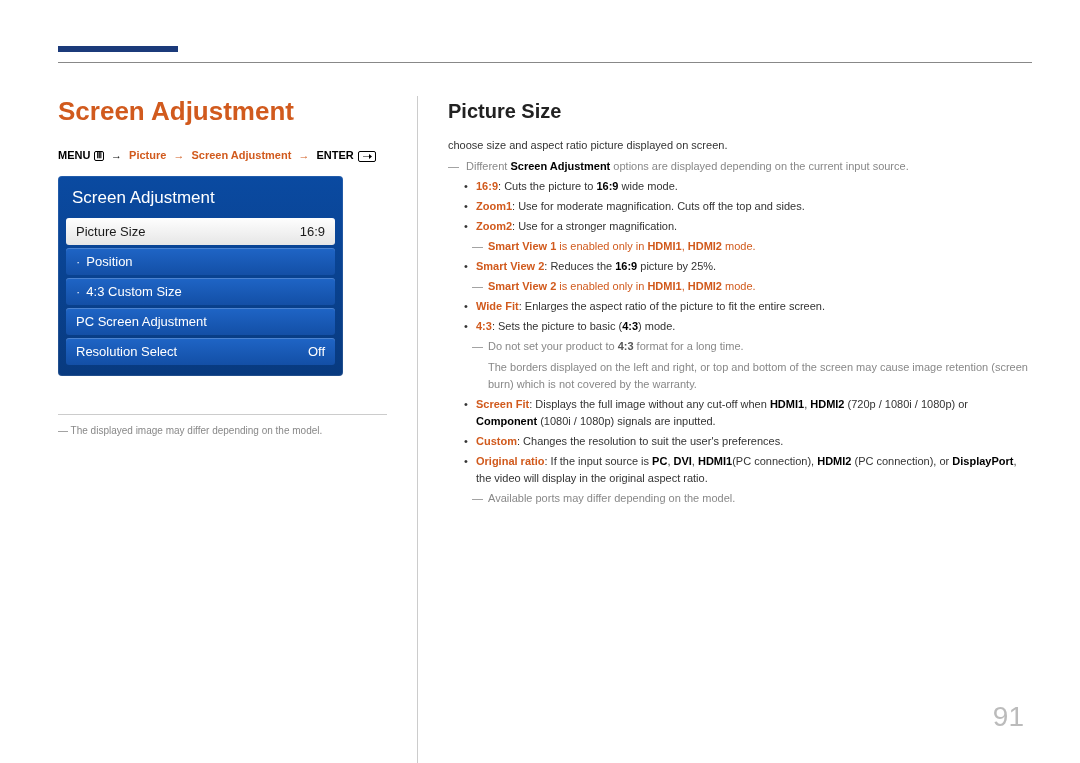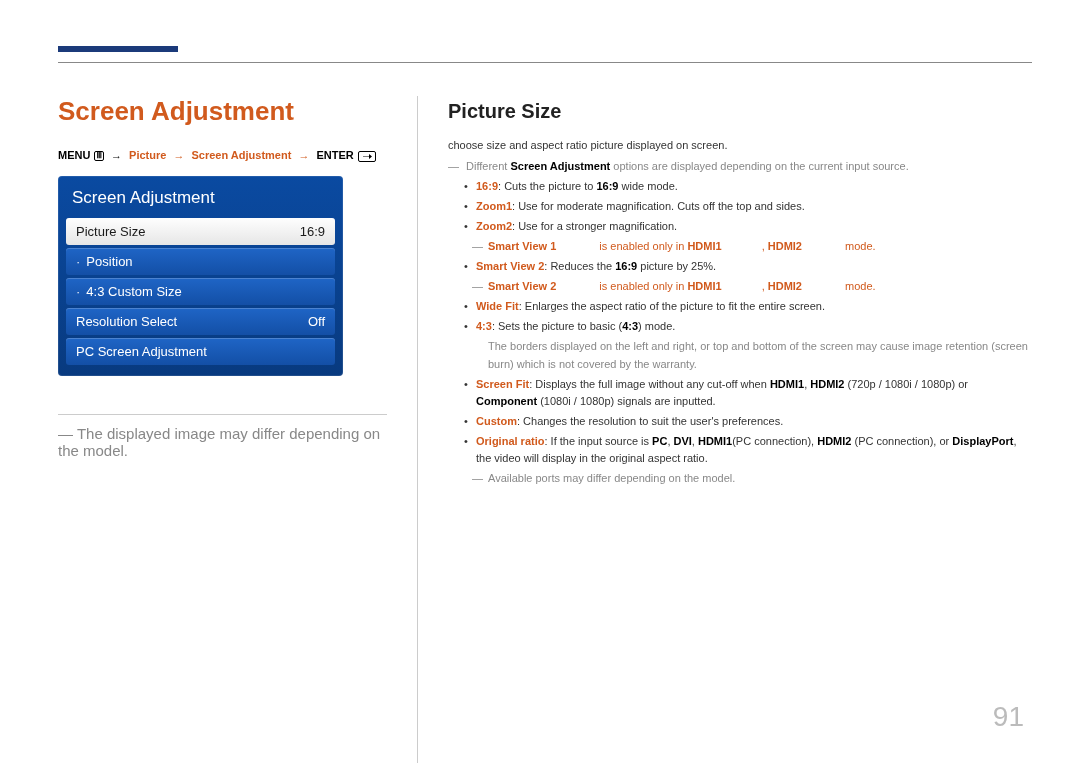--- a/index.html
+++ b/index.html
@@ -108,42 +108,42 @@
     opacity: 0.9;
   }
   .osd-row .label { flex: 1; }
   .osd-row .val { }
   .left-divider {
     border-top: 1px solid #ccc;
     margin-top: 38px;
     margin-bottom: 10px;
   }
   .footnote {
-    font-size: 15px;
+    font-size: 10px;
     color: #888;
   }
   .footnote::before { content: "― "; }
   
   .body-text {
     font-size: 11px;
     line-height: 1.55;
     color: #333;
   }
   .body-text p { margin-bottom: 4px; }
   .body-text ul { list-style: none; margin-left: 0; }
   .body-text li.dash { padding-left: 18px; position: relative; margin-bottom: 3px; }
   .body-text li.dash::before { content: "―"; position: absolute; left: 0; top:0; color:#888;}
   .body-text li.bullet { padding-left: 28px; position: relative; margin-bottom: 3px; }
   .body-text li.bullet::before { content: "•"; position: absolute; left: 16px; top:0; color:#333;}
   .body-text li.subdash { padding-left: 40px; position: relative; margin-bottom: 3px; color:#888; }
   .body-text li.subdash::before { content: "―"; position: absolute; left: 24px; top:0; }
   .body-text li.subplain { padding-left: 40px; margin-bottom: 3px; color:#888; }
   .b { font-weight: bold; color:#000; }
   .ob { font-weight: bold; color:#d15a1d; }
-  .o { color:#d15a1d;margin-left:40px; }
+  .o { color:#d15a1d; }
   .gray { color:#888; }
   .page-num {
     position: absolute;
     right: 56px;
     bottom: 30px;
     font-size: 28px;
     color: #bbb;
     font-weight: 300;
   }
 </style>
@@ -179,25 +179,25 @@
         <span class="label">Picture Size</span>
         <span class="val">16:9</span>
       </div>
       <div class="osd-row dotted">
         <span class="label">Position</span>
       </div>
       <div class="osd-row dotted">
         <span class="label">4:3 Custom Size</span>
       </div>
       <div class="osd-row">
+        <span class="label">PC Screen Adjustment</span>
+      </div>
+      <div class="osd-row">
         <span class="label">Resolution Select</span>
         <span class="val">Off</span>
-      </div>
-      <div class="osd-row">
-        <span class="label">PC Screen Adjustment</span>
       </div>
     </div>
 
     <div class="left-divider"></div>
     <div class="footnote">The displayed image may differ depending on the model.</div>
   </div>
 
   <div class="col-right body-text">
     <div class="h2">Picture Size</div>
     <p>choose size and aspect ratio picture displayed on screen.</p>
@@ -223,20 +223,23 @@
       </li>
       <li class="subdash">
         <span class="ob">Smart View 2</span><span class="o"> is enabled only in </span><span class="ob">HDMI1</span><span class="o">, </span><span class="ob">HDMI2</span><span class="o"> mode.</span>
       </li>
       <li class="bullet">
         <span class="ob">Wide Fit</span><span>: Enlarges the aspect ratio of the picture to fit the entire screen.</span>
       </li>
       <li class="bullet">
         <span class="ob">4:3</span><span>: Sets the picture to basic (</span><span class="b">4:3</span><span>) mode.</span>
       </li>
+      <li class="subdash">
+        <span>Do not set your product to </span><span class="b" style="color:#555">4:3</span><span> format for a long time.</span>
+      </li>
       <li class="subplain">The borders displayed on the left and right, or top and bottom of the screen may cause image retention (screen burn) which is not covered by the warranty.</li>
       <li class="bullet">
         <span class="ob">Screen Fit</span><span>: Displays the full image without any cut-off when </span><span class="b">HDMI1</span><span>, </span><span class="b">HDMI2</span><span> (720p / 1080i / 1080p) or </span><span class="b">Component</span><span> (1080i / 1080p) signals are inputted.</span>
       </li>
       <li class="bullet">
         <span class="ob">Custom</span><span>: Changes the resolution to suit the user's preferences.</span>
       </li>
       <li class="bullet">
         <span class="ob">Original ratio</span><span>: If the input source is </span><span class="b">PC</span><span>, </span><span class="b">DVI</span><span>, </span><span class="b">HDMI1</span><span>(PC connection), </span><span class="b">HDMI2</span><span> (PC connection), or </span><span class="b">DisplayPort</span><span>, the video will display in the original aspect ratio.</span>
       </li>

